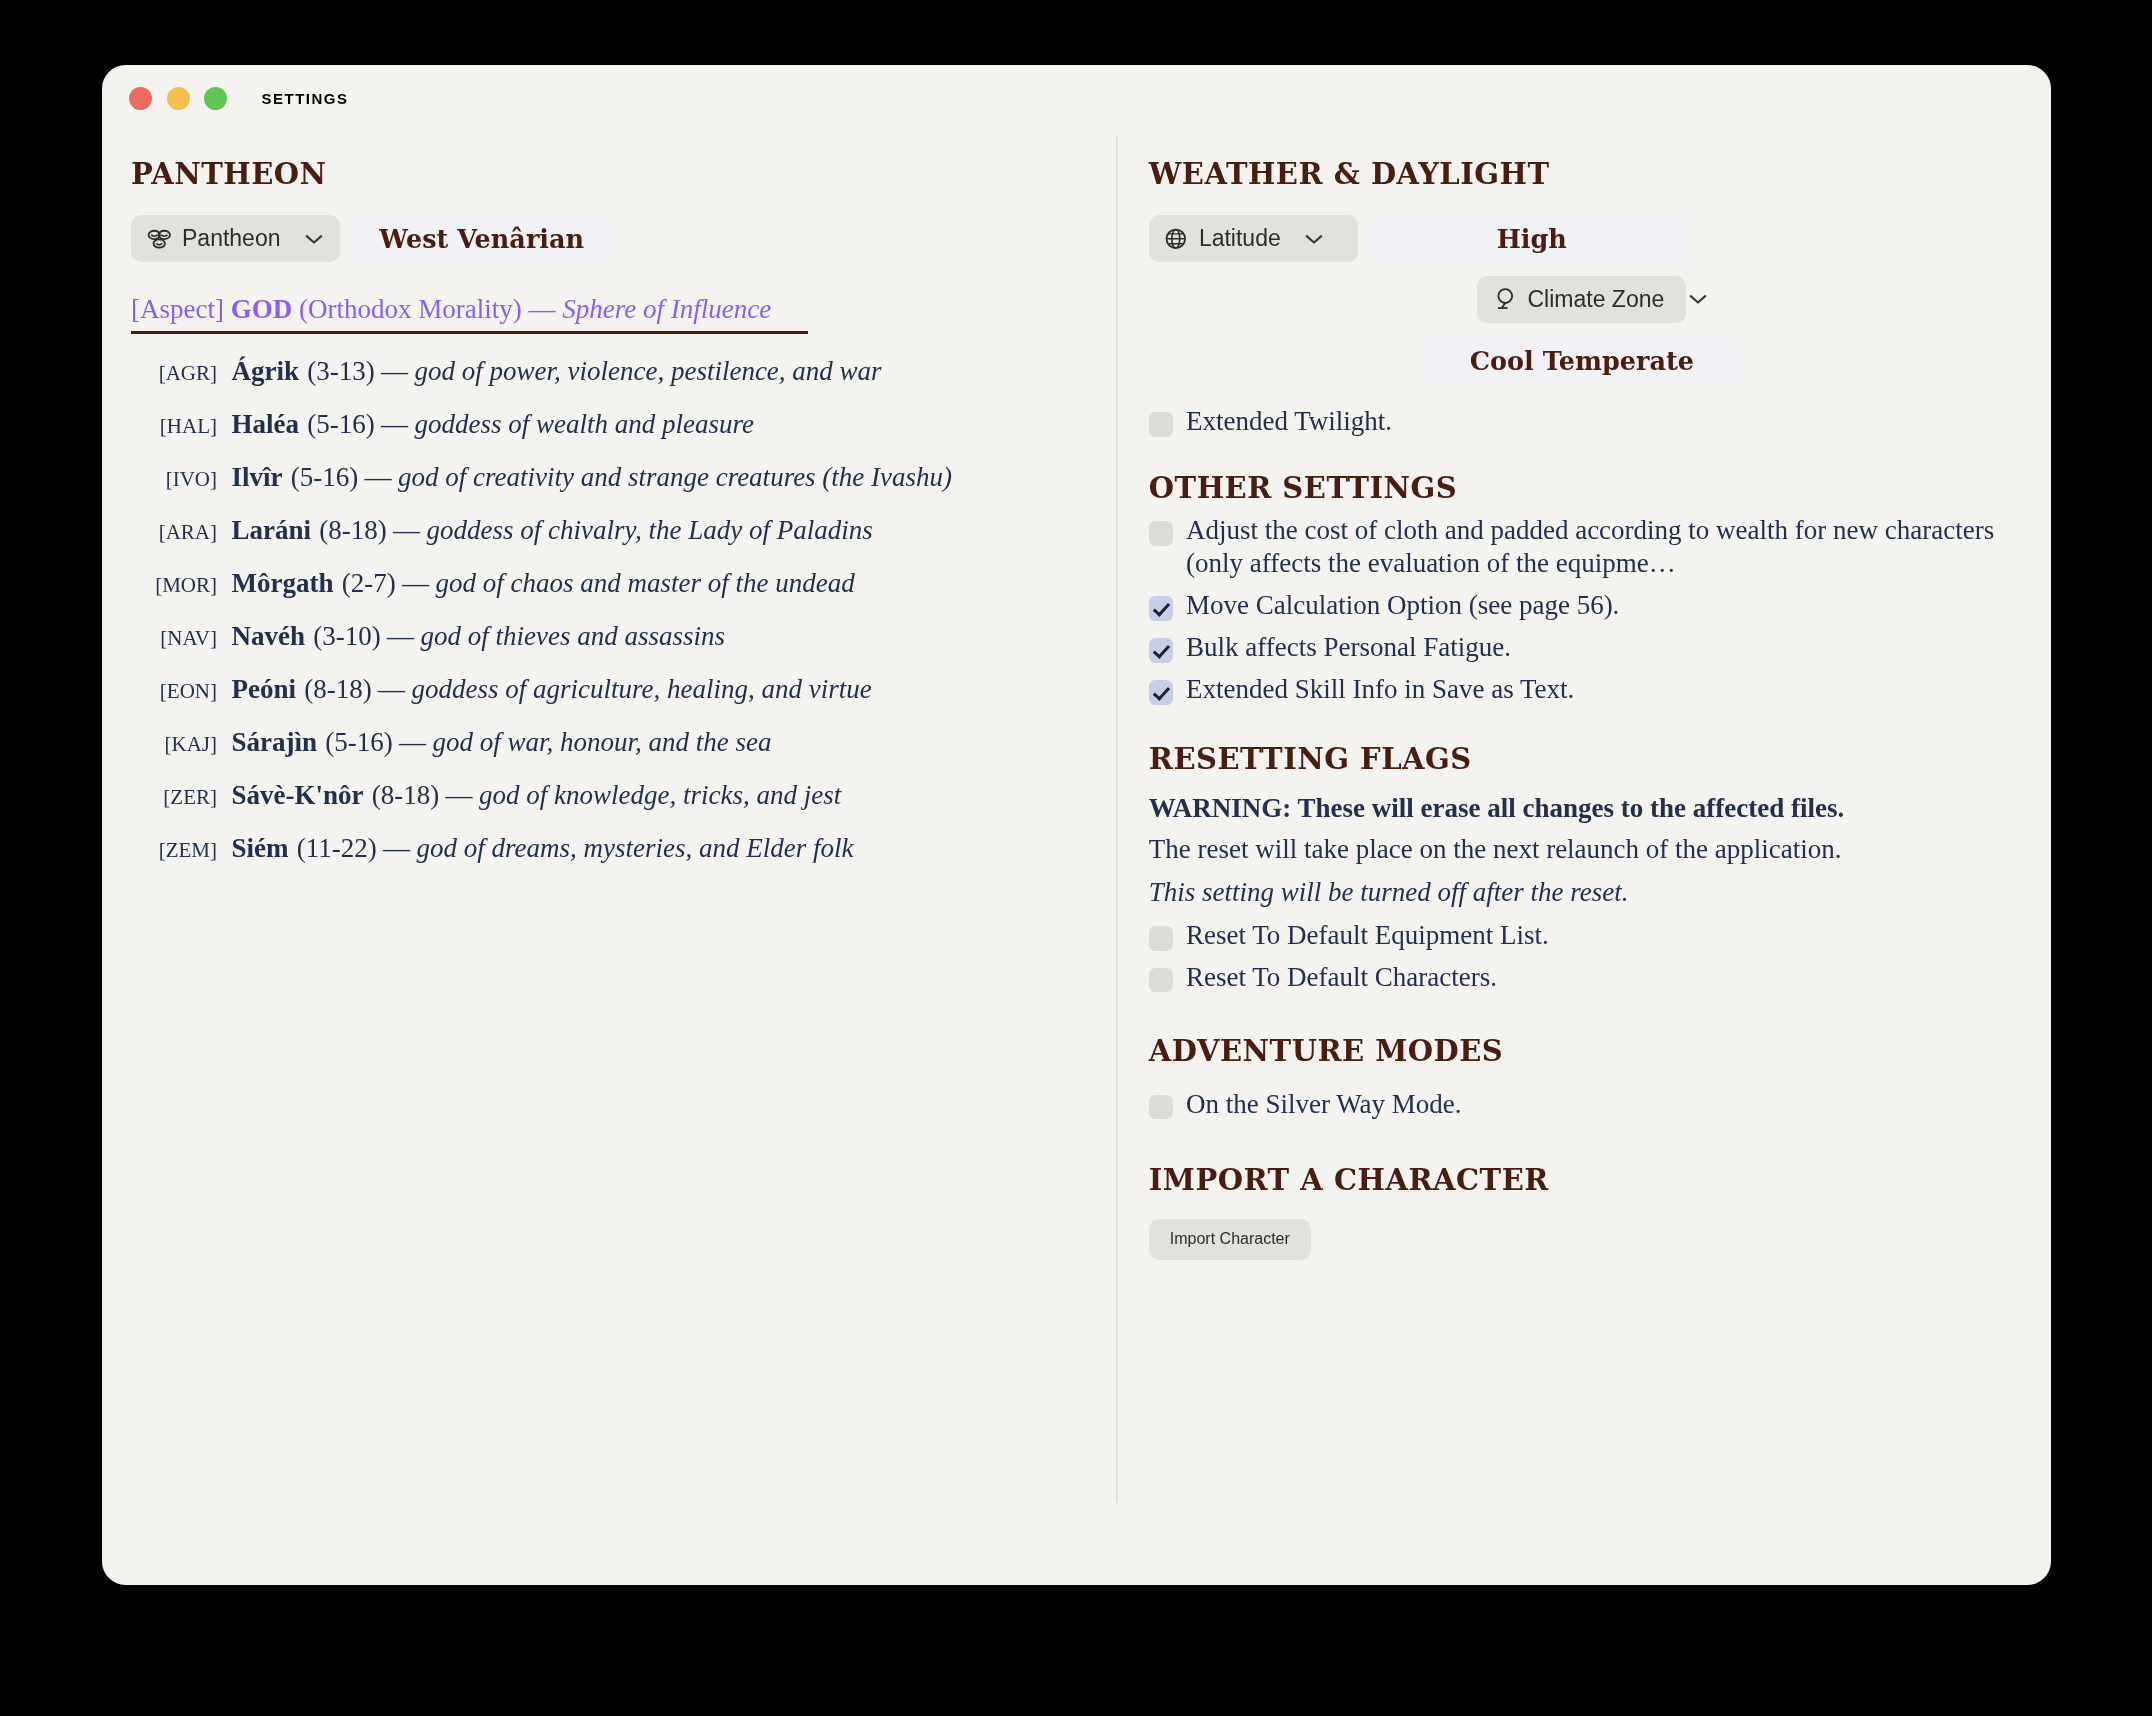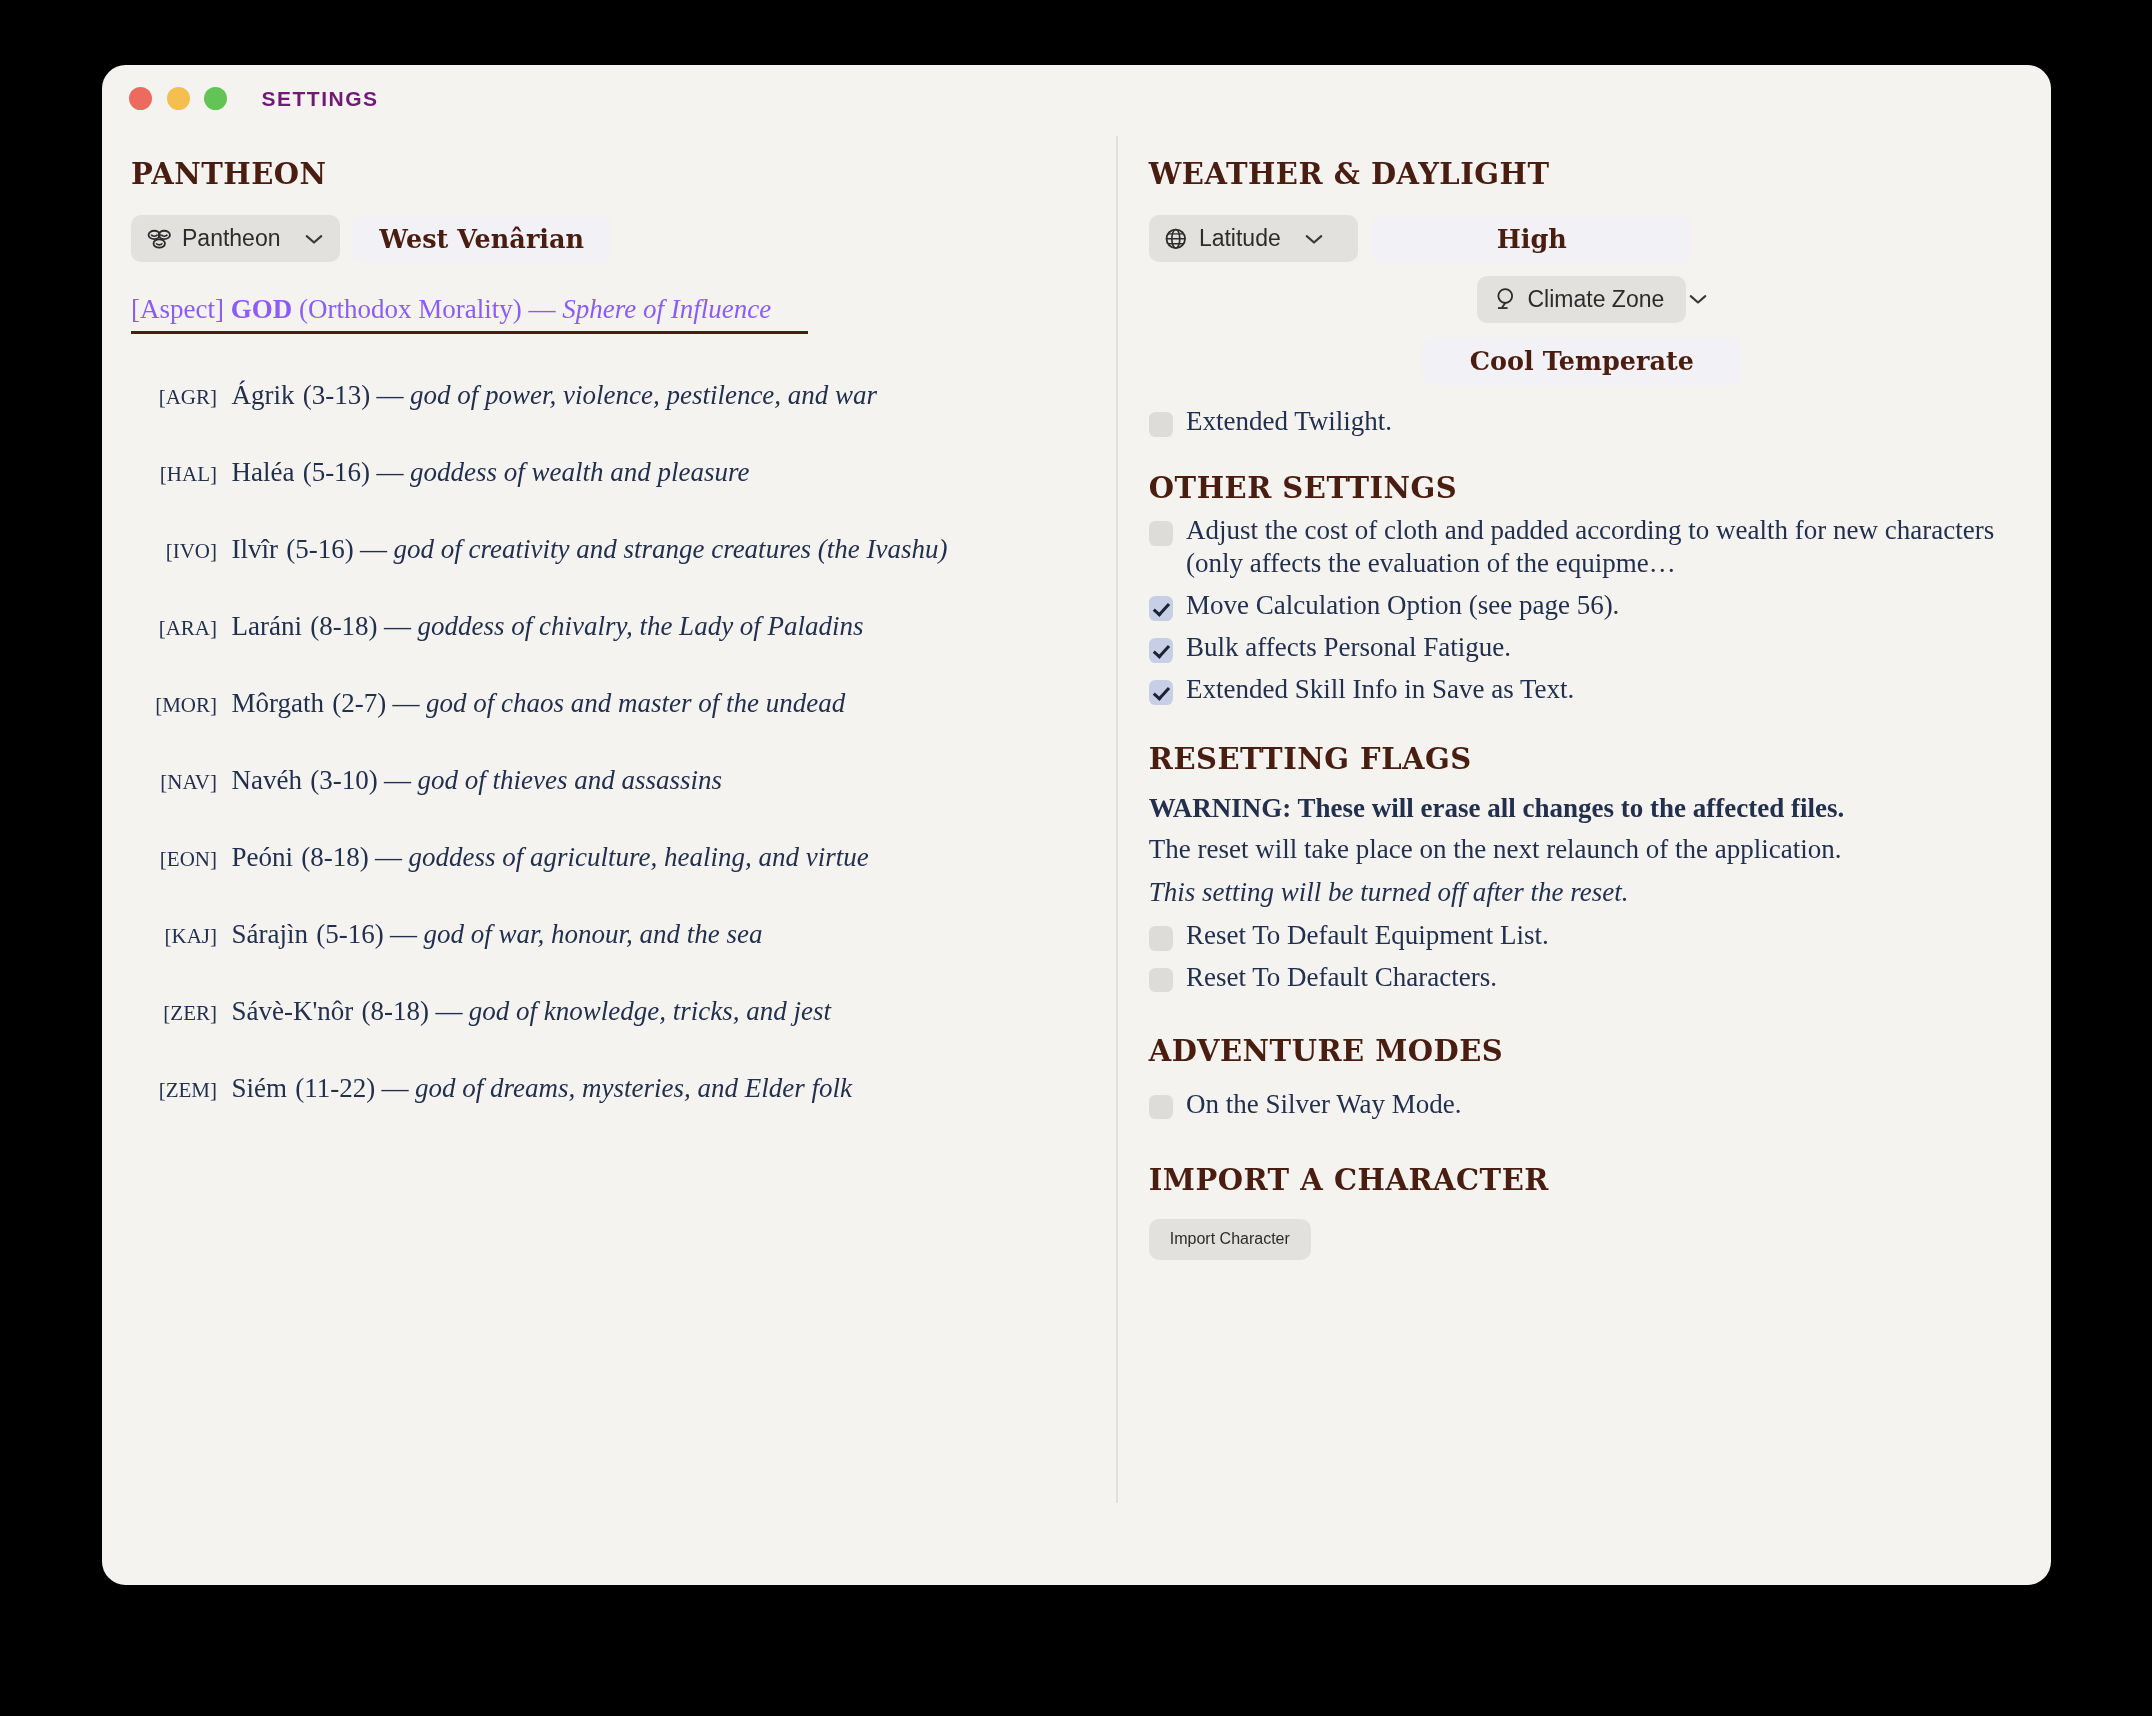--- a/index.html
+++ b/index.html
@@ -39,24 +39,24 @@
     height: 23px;
     border-radius: 50%;
     margin-right: 14.5px;
   }
   .tl-red    { background: #ec6a5e; }
   .tl-yellow { background: #f4bf4f; }
   .tl-green  { background: #61c454; }
   #window-title {
     margin-left: 20px;
     font-family: "Liberation Sans", sans-serif;
-    font-size: 21px;
+    font-size: 15px;
     font-weight: bold;
     letter-spacing: 1.5px;
-    color: #701a75;
+    color: #000000;
   }
 
   
   #content {
     display: flex;
     height: calc(100% - 67px);
     box-sizing: border-box;
   }
   #col-left {
     width: 1014px;
@@ -157,21 +157,21 @@
     white-space: nowrap;
   }
   .god-aspect {
     width: 86px;
     flex: none;
     text-align: right;
     font-size: 21px;
     padding-right: 14.5px;
     color: #22304e;
   }
-  .god-name { font-weight: normal; margin-top: 24px; }
+  .god-name { font-weight: bold; }
   .god-range { margin-left: 8.2px; }
   .god-dash  { margin: 0 6.4px; }
   .god-sphere { font-style: italic; }
 
   
   #weather-controls { margin-top: 23.6px; }
   .wrow { display: flex; align-items: center; gap: 14.5px; }
   .wrow + .wrow { margin-top: 12.7px; flex-direction: column; }
   .wrow .dropdown { width: 209px; box-sizing: border-box; }
   .wrow .value-pill { min-width: 265px; }

